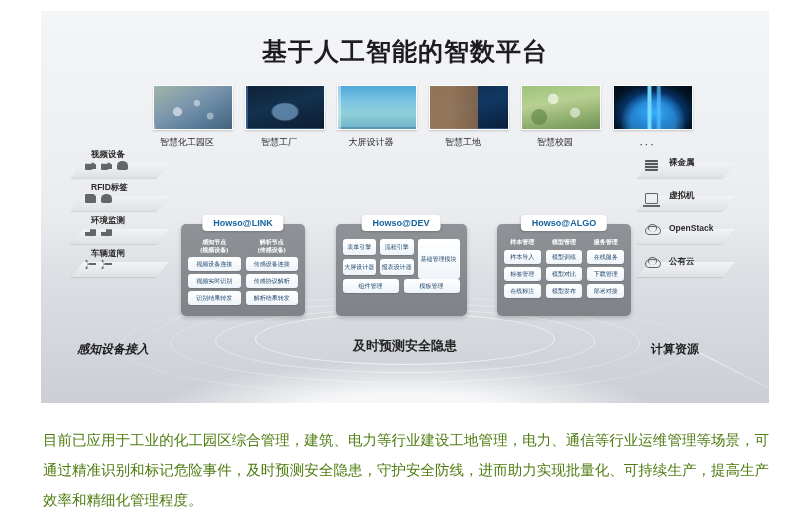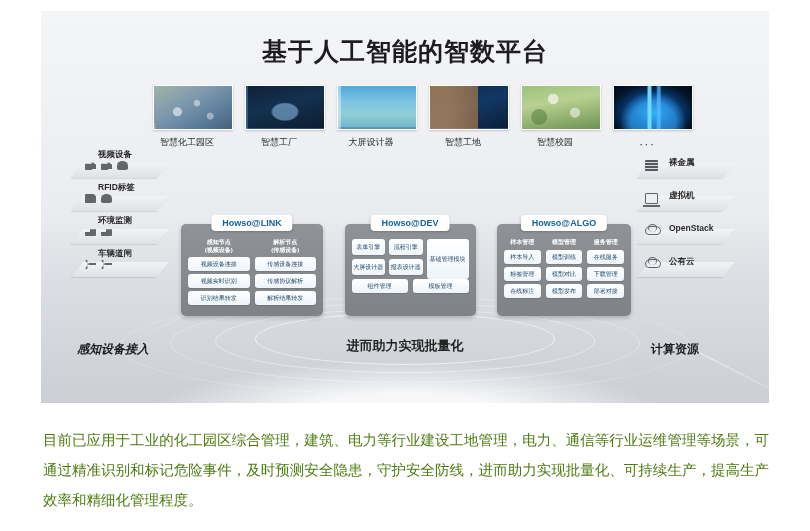--- a/index.html
+++ b/index.html
@@ -129,21 +129,21 @@
     transform: skewX(-38deg);
     box-shadow: 0 1px 1px rgba(0,0,0,.10);
   }
   .side-right .plate { left: 14px; transform: skewX(-38deg); }
 
   .slab-label {
     position: absolute; top: -2px; width: 100%;
     font-size: 8.5px; font-weight: bold; color: #2b2b2b;
     white-space: nowrap;
   }
-  .side-left .slab-label { left: 14px; margin-left: 7px; }
+  .side-left .slab-label { left: 14px; }
   .side-right .slab-label { left: 40px; top: 6px; }
 
   .slab-icons {
     position: absolute; top: 10px; left: 8px;
     display: flex; gap: 5px; align-items: center;
   }
   .ic { width: 11px; height: 9px; background: #4a4d52; border-radius: 1px; opacity: .85; }
   .ic.cam { clip-path: polygon(0 30%,62% 30%,62% 10%,100% 40%,100% 90%,62% 90%,62% 100%,0 100%); }
   .ic.dome{ border-radius: 50% 50% 20% 20%; }
   .ic.tag { clip-path: polygon(0 0,78% 0,100% 26%,100% 100%,0 100%); }
@@ -181,21 +181,21 @@
     width: 450px; height: 92px;
     display: flex; justify-content: space-between;
   }
   .module {
     position: relative;
     background: linear-gradient(180deg,#8f9297,#7f8287);
     border-radius: 5px;
     box-shadow: 0 2px 4px rgba(0,0,0,.2);
     padding: 15px 7px 7px 7px;
   }
-  .mod-link { width: 142px; }
+  .mod-link { width: 124px; }
   .mod-dev  { width: 131px; }
   .mod-algo { width: 134px; }
 
   .mod-badge {
     position: absolute; left: 50%; top: -9px; transform: translateX(-50%);
     background: #ffffff; border-radius: 4px;
     padding: 3px 11px;
     font-size: 9px; font-weight: bold; color: #16639e;
     white-space: nowrap;
     box-shadow: 0 1px 2px rgba(0,0,0,.18);
@@ -277,21 +277,21 @@
 
   <div class="ground">
     <div class="ring r4"></div>
     <div class="ring r3"></div>
     <div class="ring r2"></div>
     <div class="ring r1"></div>
     <div class="beam-l"></div>
     <div class="beam-r"></div>
   </div>
 
-  <div class="base-label">进而助力实现批量化</div>
+  <div class="base-label">及时预测安全隐患</div>
 
   <div class="side side-left">
     <div class="slab">
       <div class="plate"></div>
       <div class="slab-label">视频设备</div>
       <div class="slab-icons">
         <span class="ic cam"></span>
         <span class="ic cam"></span>
         <span class="ic dome"></span>
       </div>

